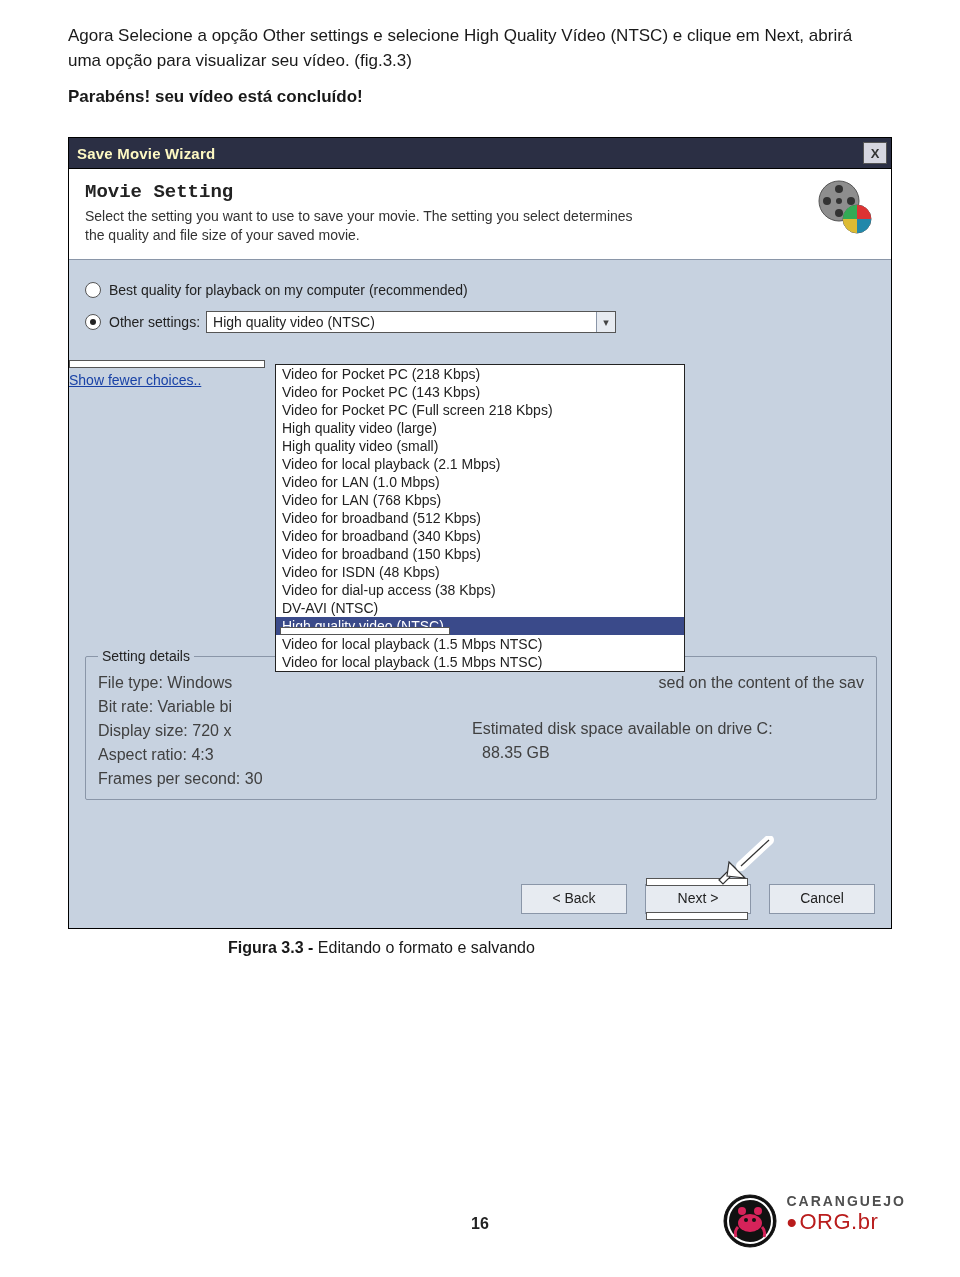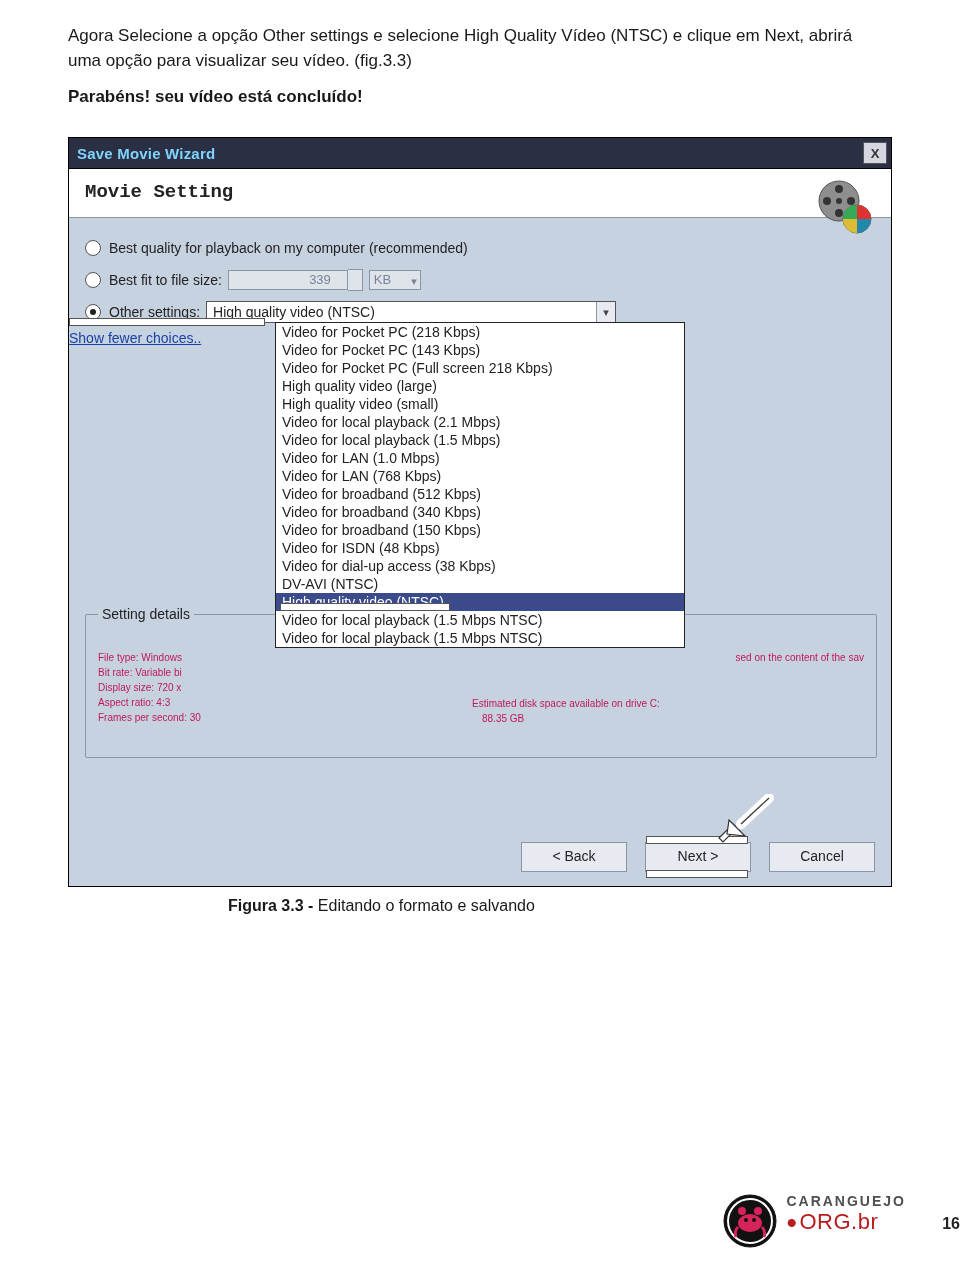--- a/index.html
+++ b/index.html
@@ -37,21 +37,21 @@
     box-sizing: border-box;
   }
   .titlebar {
     background: #2b2f44;
     display: flex;
     align-items: center;
     height: 30px;
     border-bottom: 1px solid #000;
   }
   .titlebar-title {
-    color: #7dd3fc;
+    color: #fef9c3;
     font-weight: bold;
     font-size: 15px;
     padding-left: 8px;
     flex: 1;
     letter-spacing: 0.2px;
   }
   .titlebar-close {
     width: 22px;
     height: 20px;
     background: #d6d6e0;
@@ -240,24 +240,23 @@
   .settings-legend {
     position: absolute;
     left: 12px;
     top: -9px;
     background: #c7d2e0;
     padding: 0 4px;
     font-size: 14px;
     color: #222;
   }
   .settings-col {
-    font-size: 10px;
-    color: #be185d;
+    font-size: 16px;
+    color: #404040;
     line-height: 1.5;
-    margin-top: 21px;
   }
   .sc-left {
     position: absolute;
     left: 12px;
     top: 14px;
   }
   .sc-right {
     position: absolute;
     left: 386px;
     top: 14px;
@@ -295,21 +294,21 @@
     margin-top: 10px;
     margin-left: 160px;
   }
   .caption b {
     font-weight: bold;
   }
   .page-num {
     position: absolute;
     left: 0;
     width: 960px;
-    text-align: right;
+    text-align: center;
     bottom: 44px;
     font-size: 16px;
     font-weight: bold;
     color: #222;
   }
   .footer-logo {
     position: absolute;
     right: 54px;
     bottom: 28px;
     display: flex;
@@ -340,20 +339,21 @@
   <div class="congrats">Parabéns! seu vídeo está concluído!</div>
 
   <div class="win-shell">
     <div class="titlebar">
       <div class="titlebar-title">Save Movie Wizard</div>
       <div class="titlebar-close">X</div>
     </div>
 
     <div class="header-area">
       <div class="header-title">Movie Setting</div>
+      <div class="header-desc">Select the setting you want to use to save your movie. The setting you select determines the quality and file size of your saved movie.</div>
       <svg class="reel-icon" viewBox="0 0 56 56">
         <circle cx="22" cy="22" r="20" fill="#8e8e8e" stroke="#555" stroke-width="1"></circle>
         <circle cx="22" cy="10" r="4" fill="#333"></circle>
         <circle cx="10" cy="22" r="4" fill="#333"></circle>
         <circle cx="34" cy="22" r="4" fill="#333"></circle>
         <circle cx="22" cy="34" r="4" fill="#333"></circle>
         <circle cx="22" cy="22" r="3" fill="#333"></circle>
         <circle cx="40" cy="40" r="14" fill="#eee" stroke="#555"></circle>
         <path d="M40 26 A14 14 0 0 1 54 40 L40 40 Z" fill="#d33"></path>
         <path d="M54 40 A14 14 0 0 1 40 54 L40 40 Z" fill="#28a"></path>
@@ -362,27 +362,20 @@
       </svg>
     </div>
 
     <div class="body-area">
 
       <div class="opt-row">
         <span class="radio"></span>
         <span>Best quality for playback on my computer (recommended)</span>
       </div>
 
-      <div class="opt-row">
-        <span class="radio"></span>
-        <span>Best fit to file size:</span>
-        <span class="size-input">339</span>
-        <span class="spin"></span>
-        <span class="unit-select">KB</span>
-      </div>
 
       <div class="opt-row" style="margin-top:6px;">
         <span class="radio">
             <span class="dot"></span>
           </span>
         <span>Other settings:</span>
         <span class="other-select">
           <span>High quality video (NTSC)</span>
           <span class="arrow-btn">▾</span>
         </span>
@@ -392,21 +385,20 @@
 
       <span class="show-fewer" style="position:absolute; left:0; top:106px;">Show fewer choices..</span>
 
       <div class="dropdown">
         <div class="item">Video for Pocket PC (218 Kbps)</div>
         <div class="item">Video for Pocket PC (143 Kbps)</div>
         <div class="item">Video for Pocket PC (Full screen 218 Kbps)</div>
         <div class="item">High quality video (large)</div>
         <div class="item">High quality video (small)</div>
         <div class="item">Video for local playback (2.1 Mbps)</div>
-        <div class="item">Video for local playback (1.5 Mbps)</div>
         <div class="item">Video for LAN (1.0 Mbps)</div>
         <div class="item">Video for LAN (768 Kbps)</div>
         <div class="item">Video for broadband (512 Kbps)</div>
         <div class="item">Video for broadband (340 Kbps)</div>
         <div class="item">Video for broadband (150 Kbps)</div>
         <div class="item">Video for ISDN (48 Kbps)</div>
         <div class="item">Video for dial-up access (38 Kbps)</div>
         <div class="item">DV-AVI (NTSC)</div>
         <div class="item selected">High quality video (NTSC)</div>
         <div class="item">Video for local playback (1.5 Mbps NTSC)</div>

